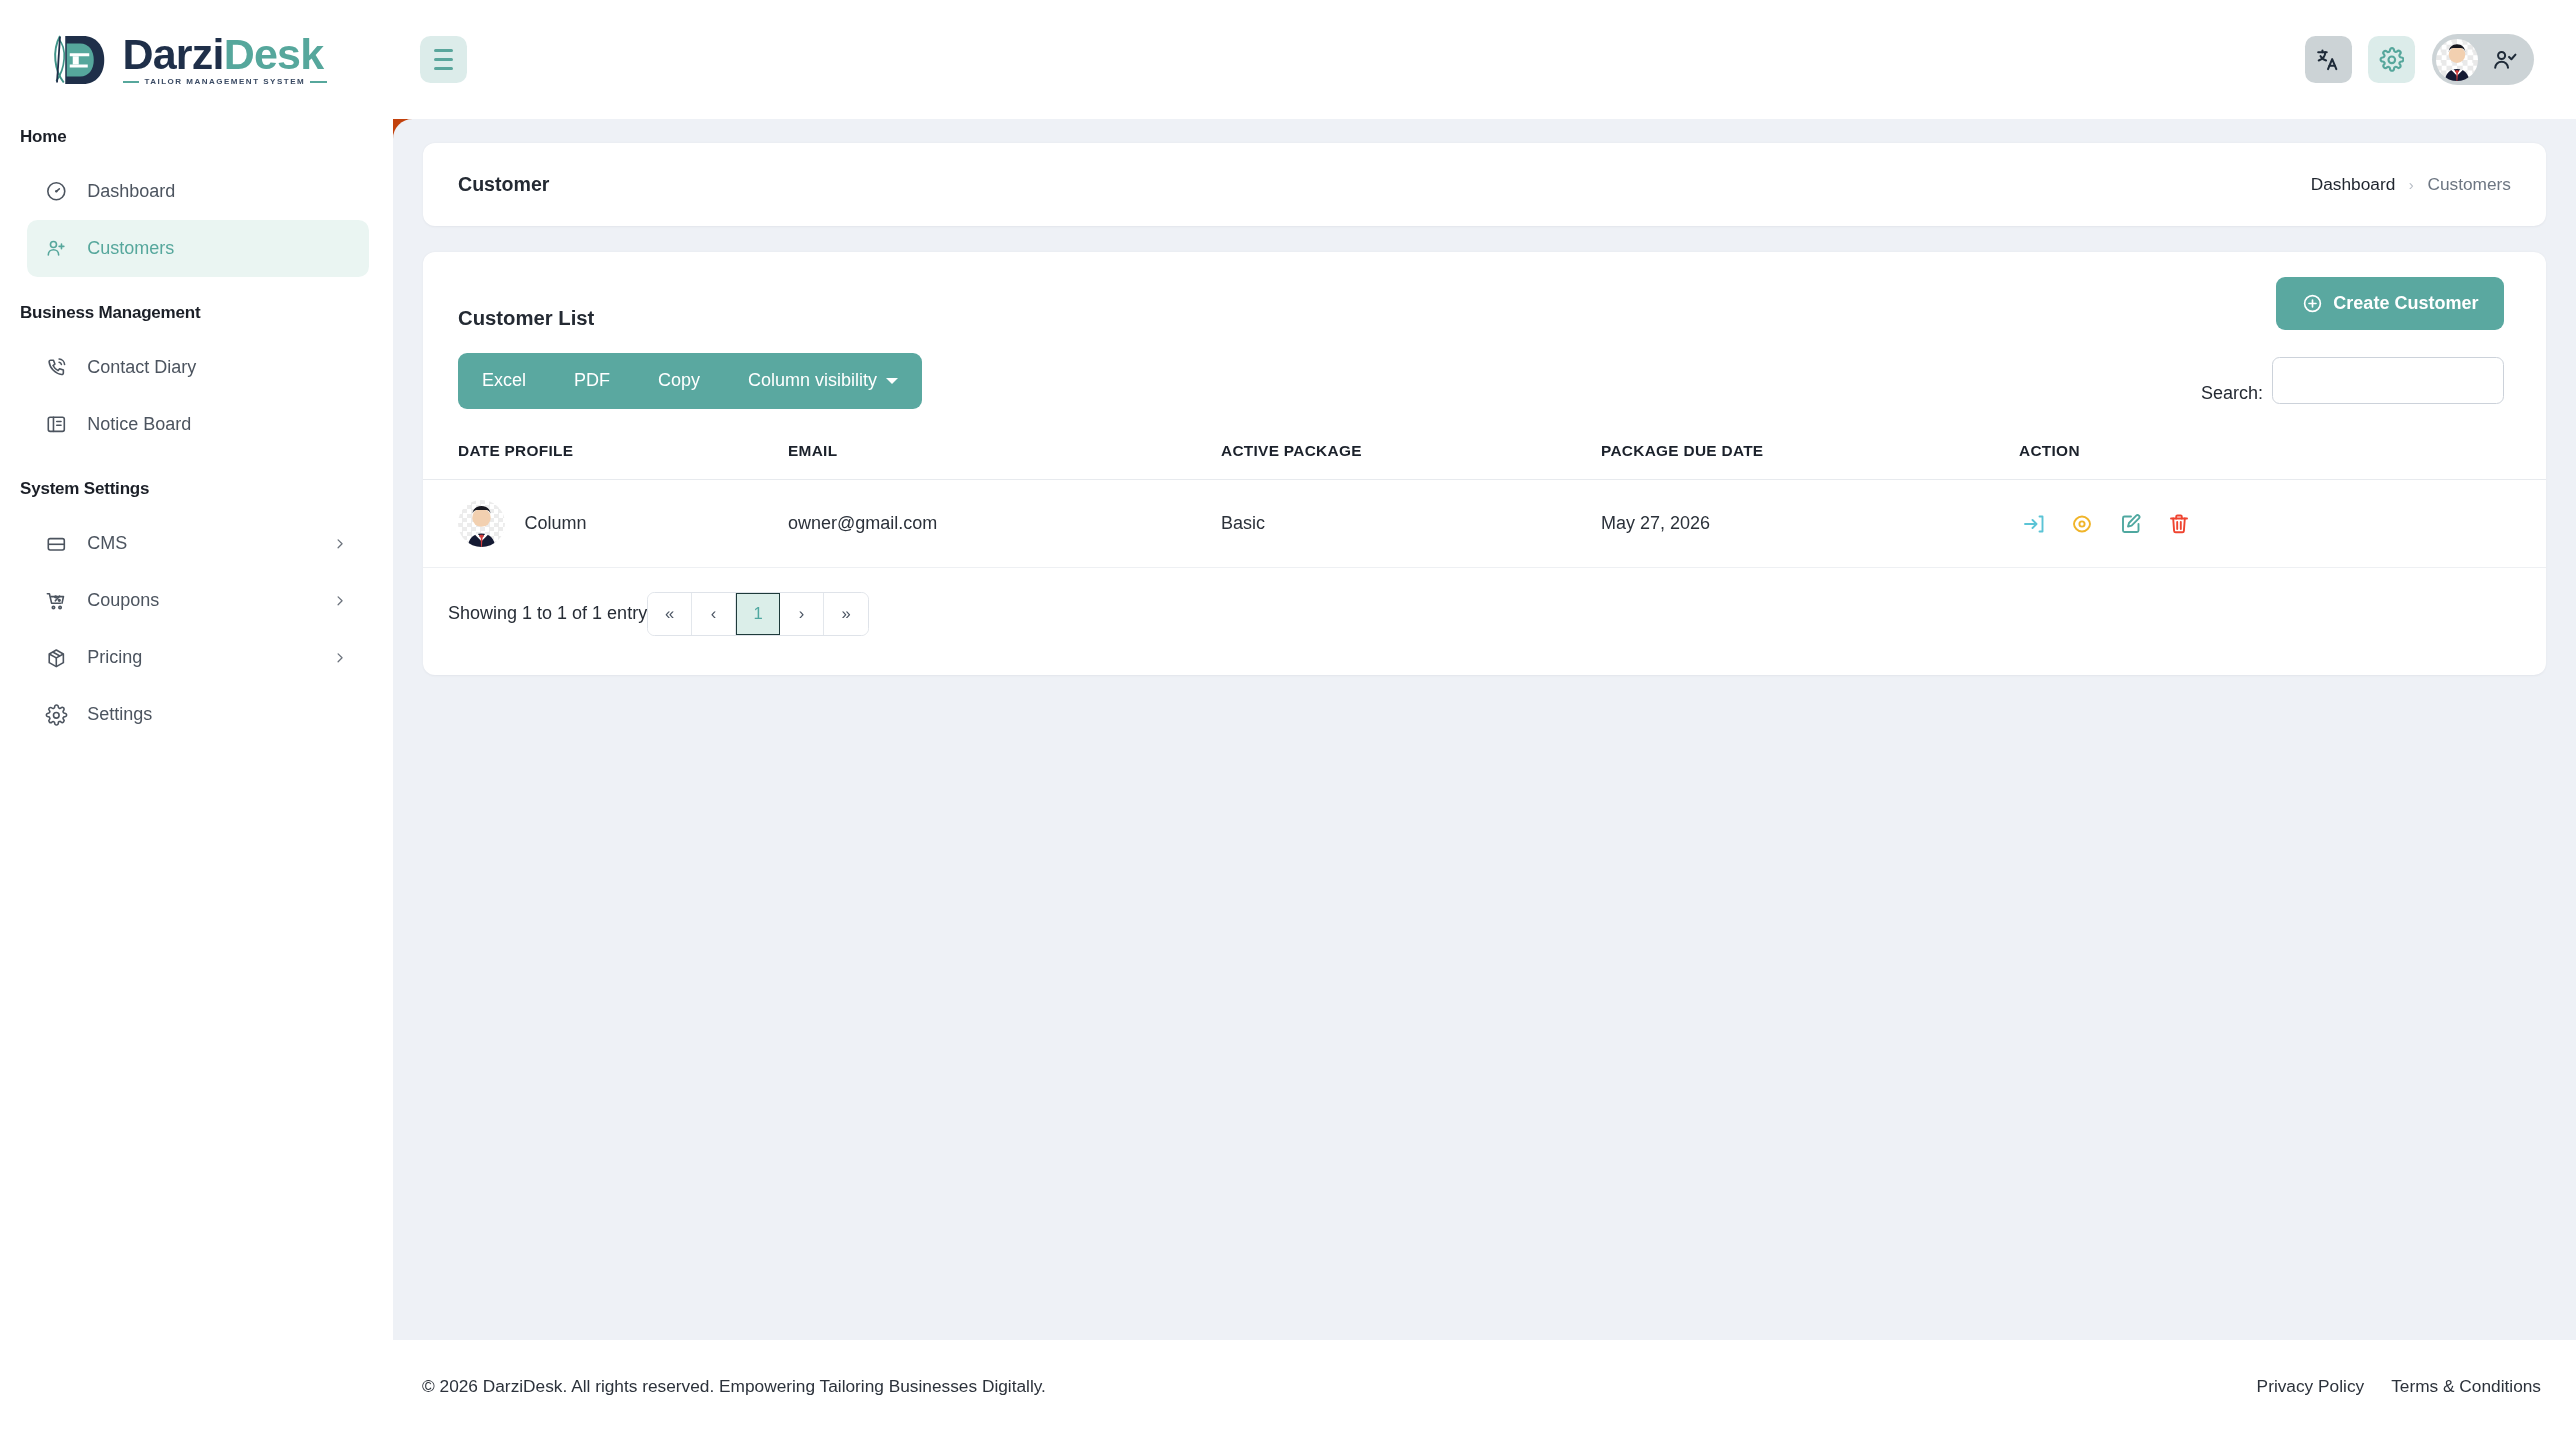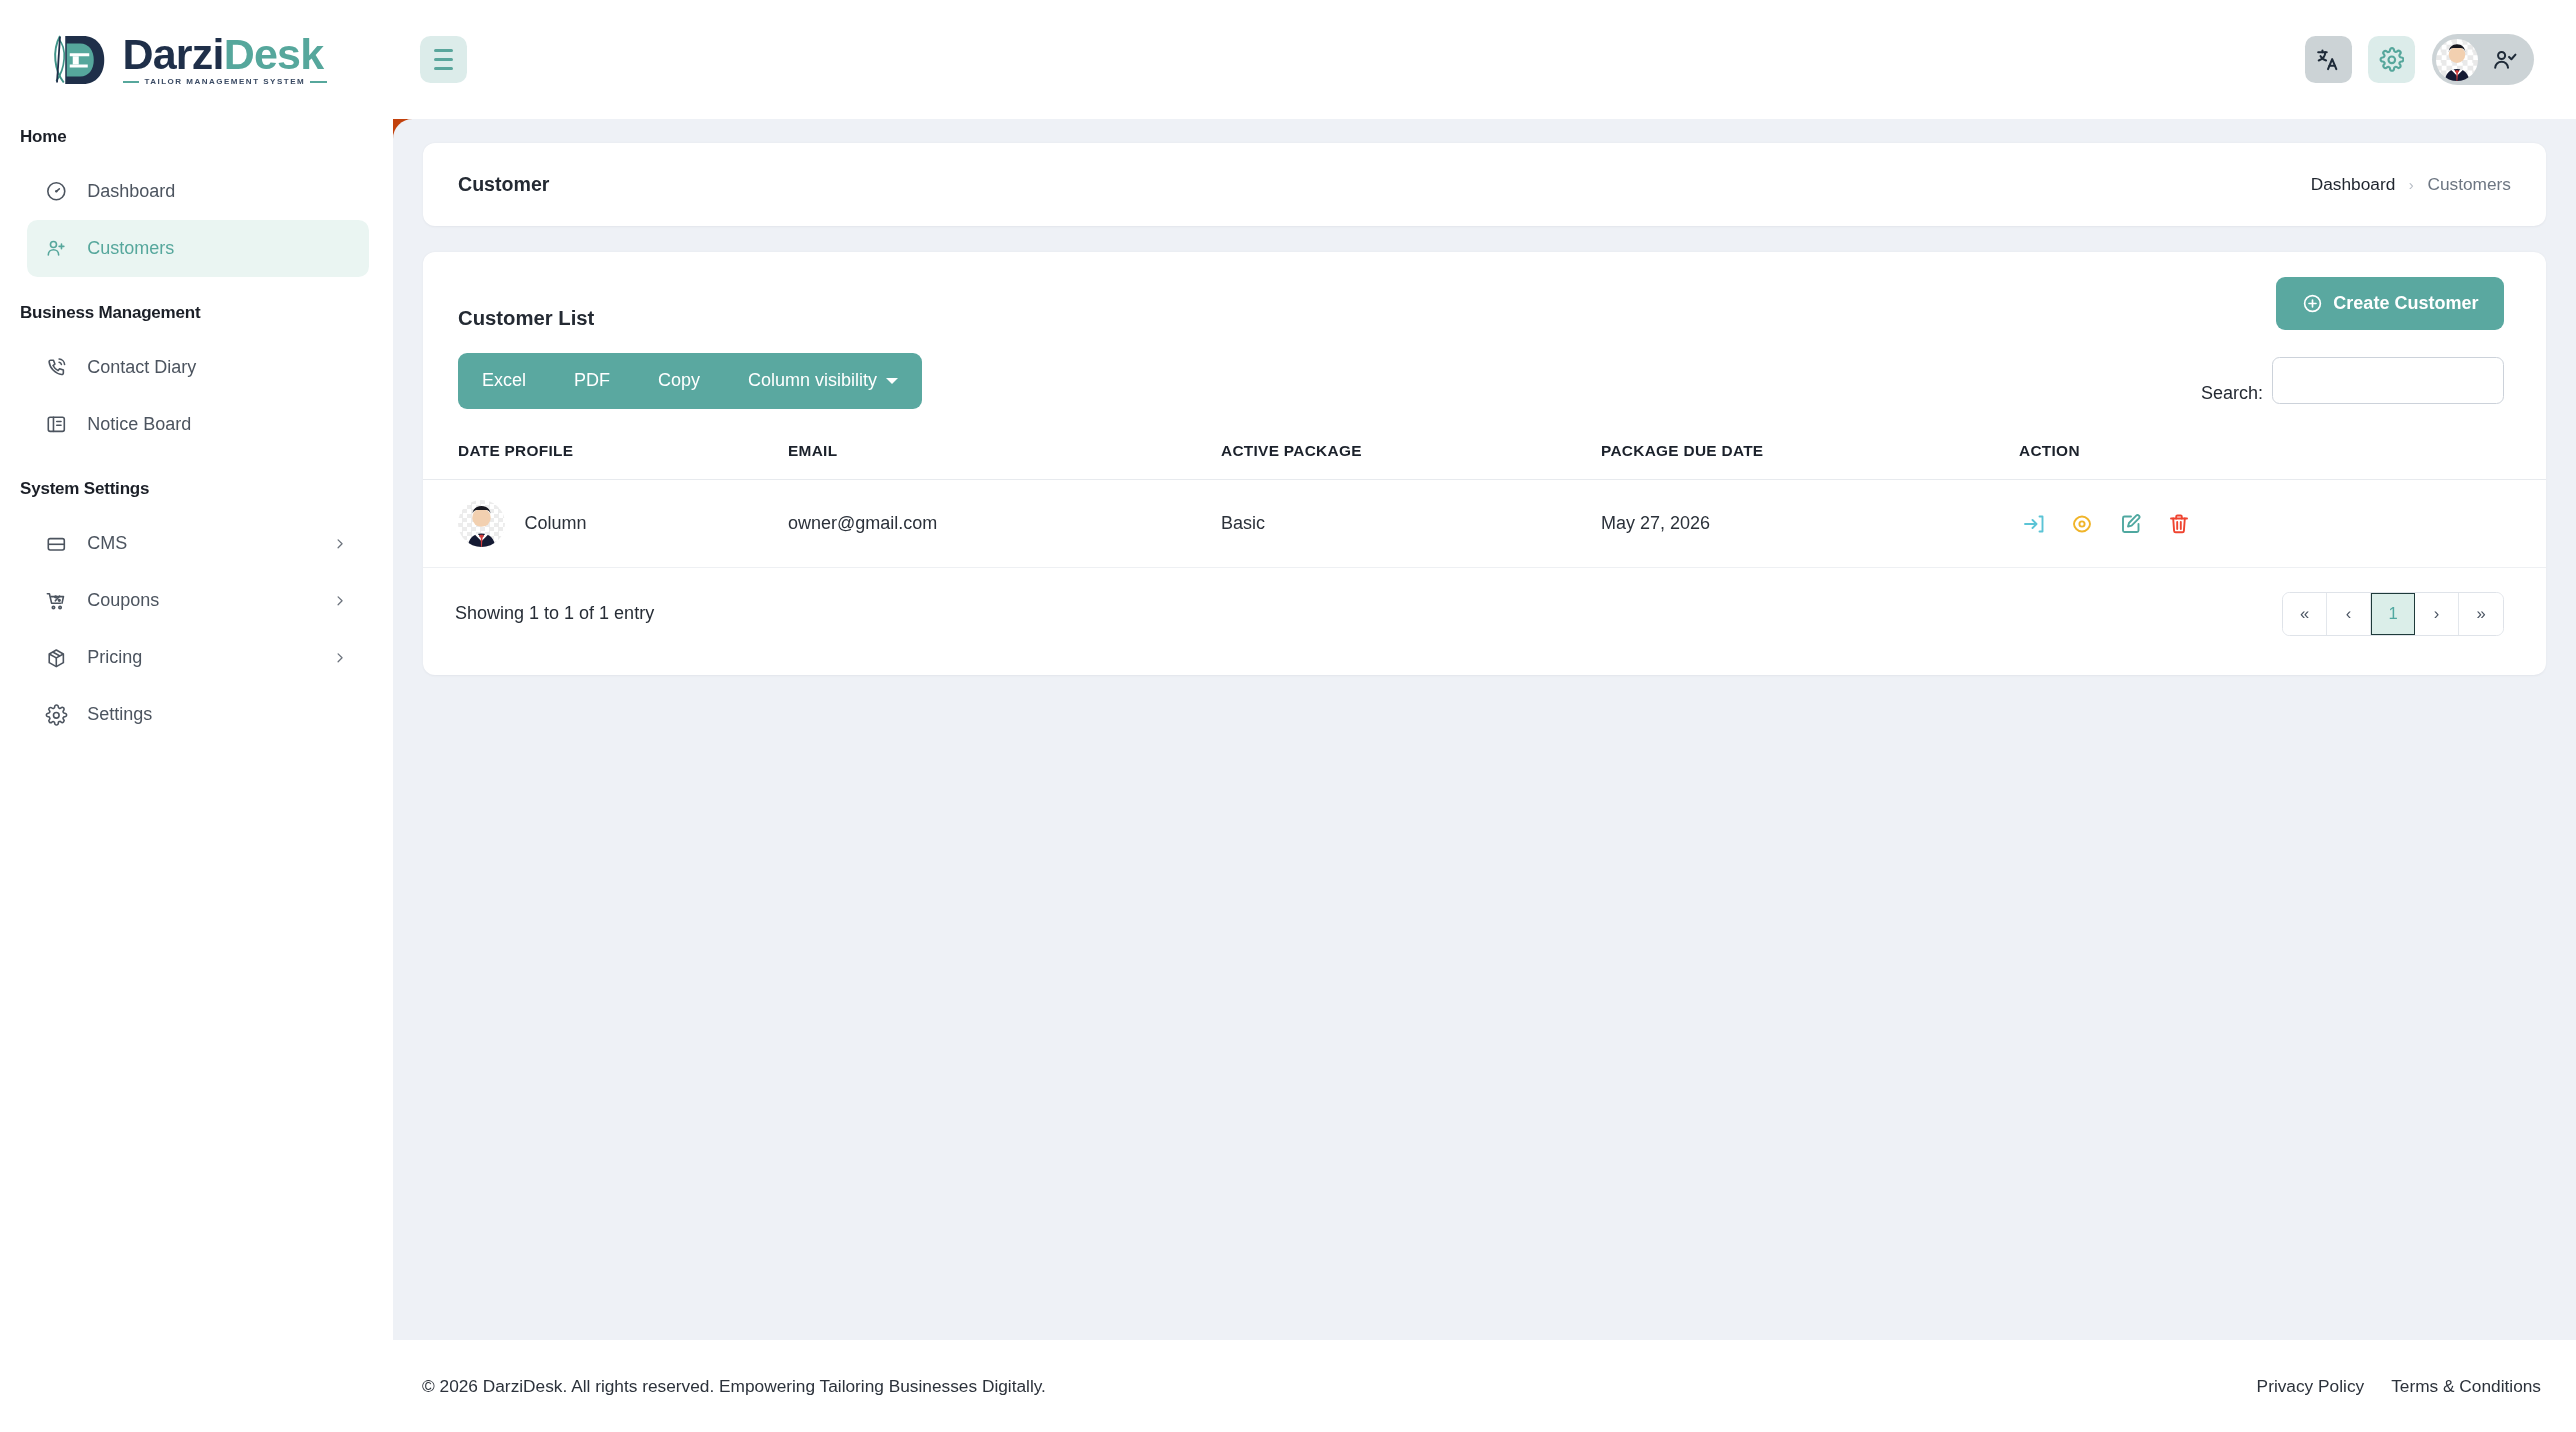--- a/index.html
+++ b/index.html
@@ -185,22 +185,22 @@
     background: repeating-conic-gradient(#ececec 0% 25%, #ffffff 0% 50%) 0 0 / 9px 9px;
   }
   .actions { display: flex; align-items: center; gap: 19.6px; }
   .act { width: 29px; height: 29px; display:flex; align-items:center; justify-content:center; cursor: pointer; }
   .act.login { color: #5bc4d6; }
   .act.view { color: #f0b429; }
   .act.edit { color: #4fa8a0; }
   .act.del  { color: #ef4430; }
 
   .table-footer {
-    display: flex; align-items: center; justify-content: space-between;
-    padding: 24px 42px 0 32px;
+    display: flex; align-items: center; justify-content: flex-start;
+    padding: 24px 42px 0 25px;
   }
   .showing { font-size: 18px; color: #272d36; }
   .pagination { display: flex; border: 0.8px solid #dfe3e9; border-radius: 7.5px; overflow: hidden; }
   .pg {
     min-width: 44px; height: 42px; padding: 0 10.5px;
     display: flex; align-items: center; justify-content: center;
     font-size: 16.6px; color: #4b5563; background: #ffffff;
     border-right: 0.8px solid #e3e7ec; cursor: pointer;
   }
   .pg:last-child { border-right: none; }

